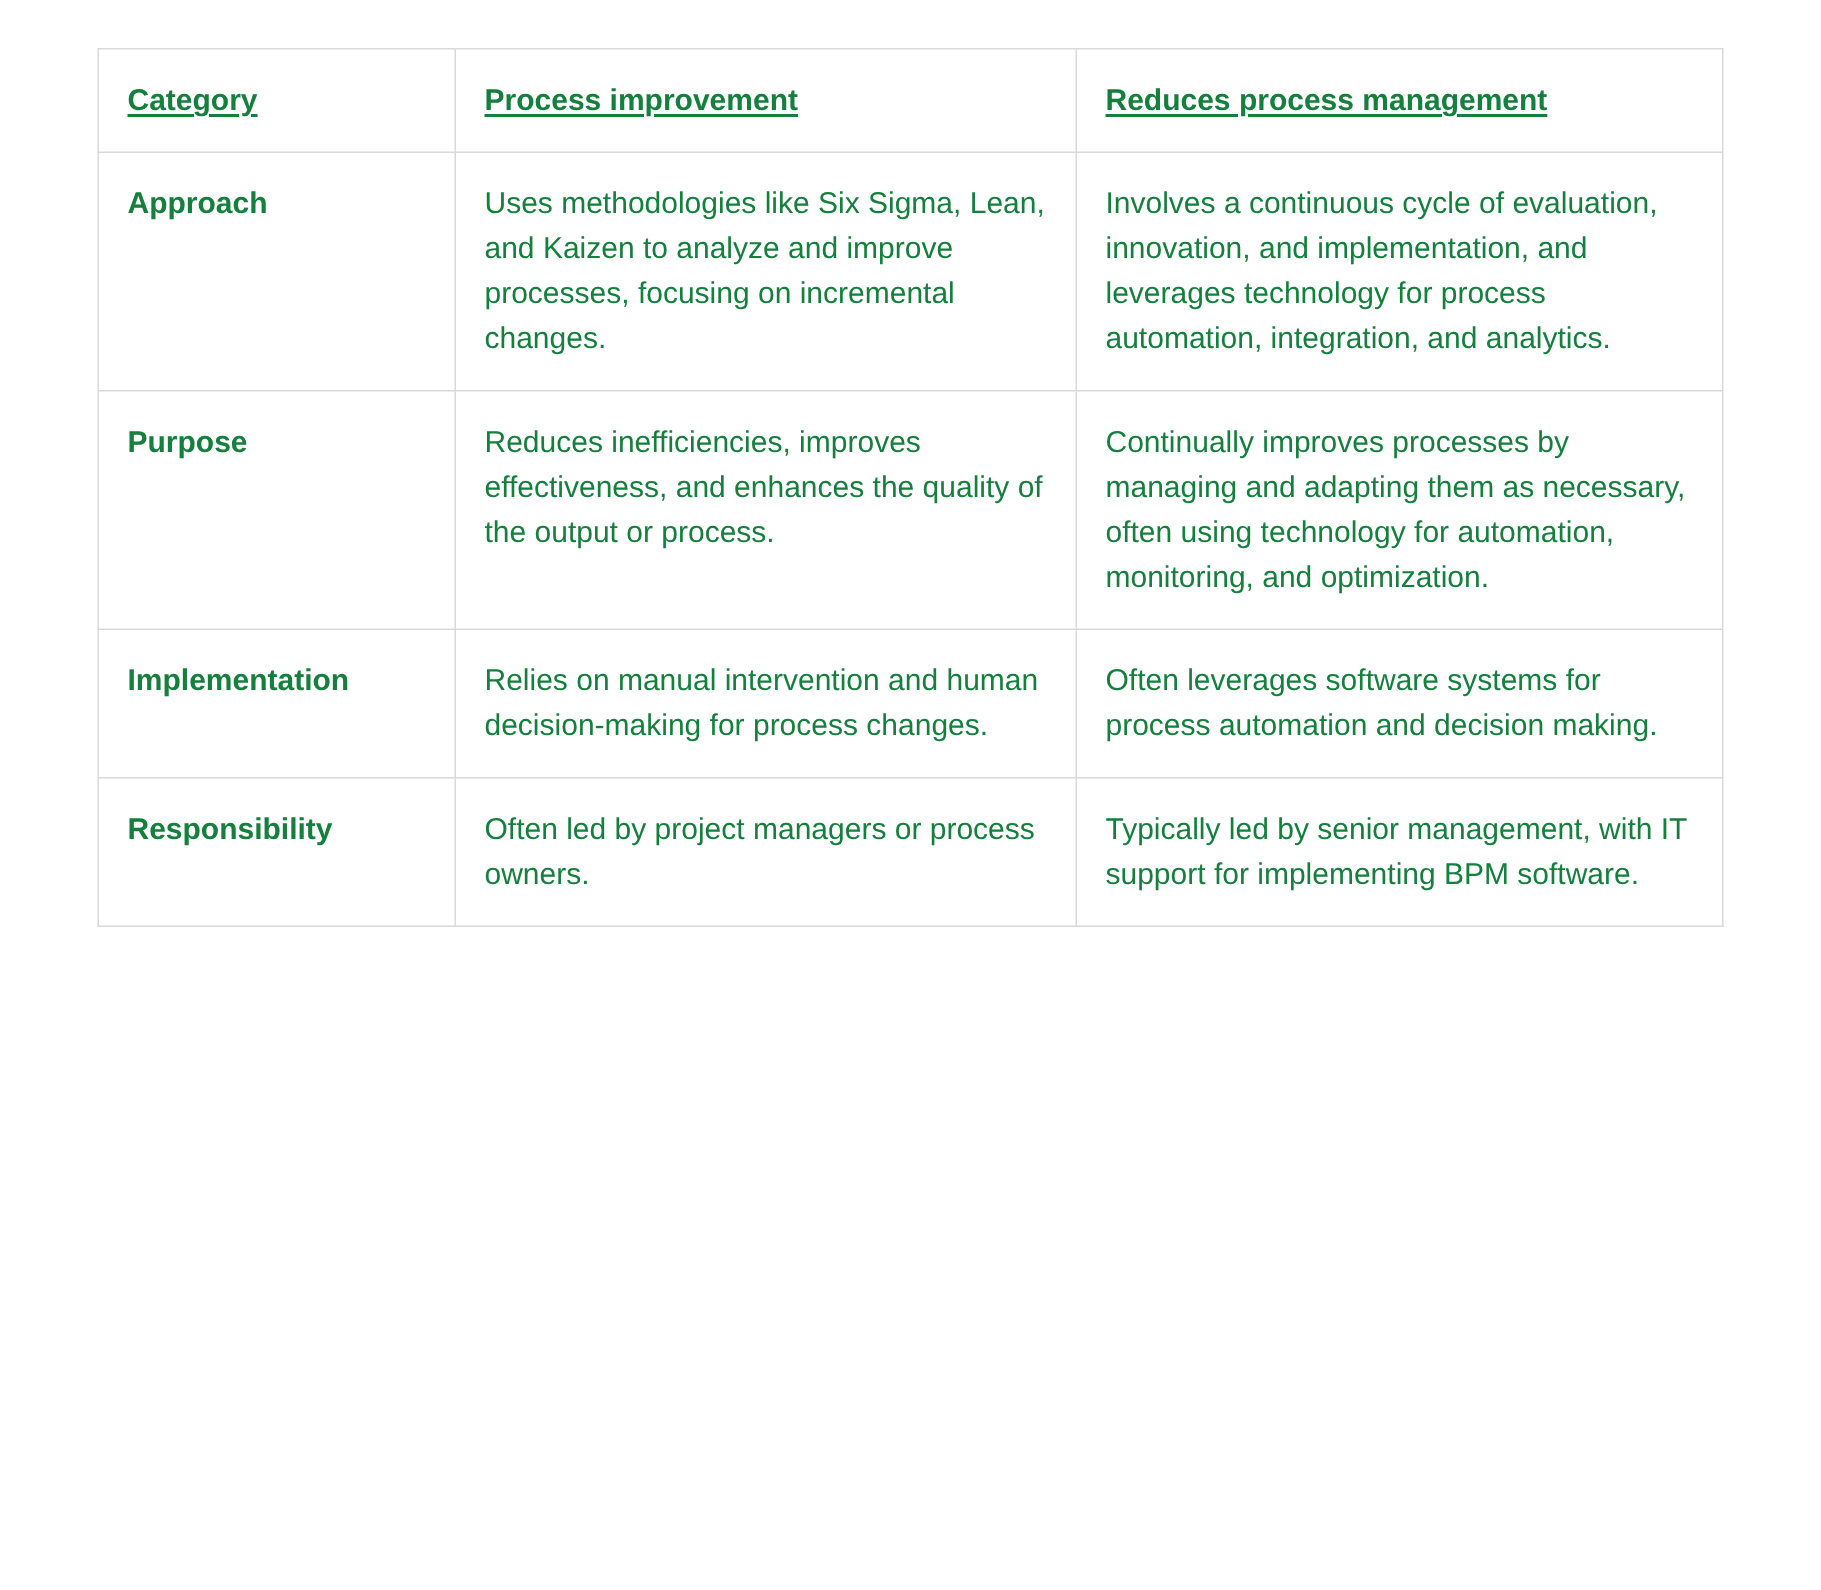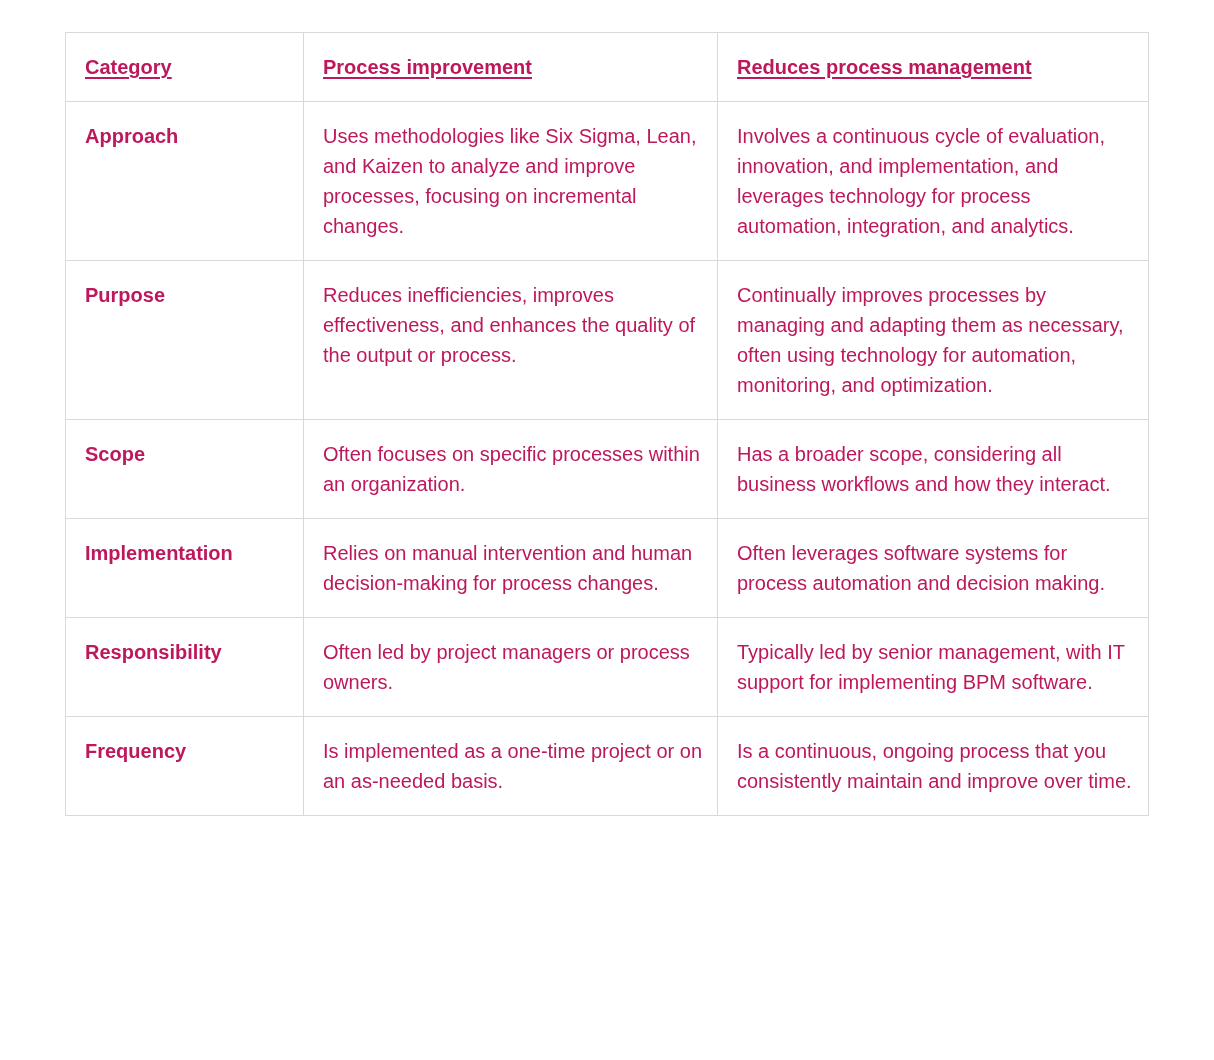--- a/index.html
+++ b/index.html
@@ -26,21 +26,21 @@
   col.c2 { width: 414px; }
   col.c3 { width: 431px; }
   table.comparison th,
   table.comparison td {
     border: 1.5px solid #d9d9d9;
     vertical-align: top;
     text-align: left;
     padding: 19px 14px 19px 19px;
     font-size: 20px;
     line-height: 30px;
-    color: #be185d;
+    color: #15803d;
     word-wrap: break-word;
   }
   table.comparison th {
     font-weight: bold;
   }
   table.comparison th span.hd-label {
     text-decoration: underline;
     text-decoration-thickness: 2px;
     text-underline-offset: 3px;
   }
@@ -70,34 +70,24 @@
         <td class="cat">Approach</td>
         <td>Uses methodologies like Six Sigma, Lean, and Kaizen to analyze and improve processes, focusing on incremental changes.</td>
         <td>Involves a continuous cycle of evaluation, innovation, and implementation, and leverages technology for process automation, integration, and analytics.</td>
       </tr>
       <tr>
         <td class="cat">Purpose</td>
         <td>Reduces inefficiencies, improves effectiveness, and enhances the quality of the output or process.</td>
         <td>Continually improves processes by managing and adapting them as necessary, often using technology for automation, monitoring, and optimization.</td>
       </tr>
       <tr>
-        <td class="cat">Scope</td>
-        <td>Often focuses on specific processes within an organization.</td>
-        <td>Has a broader scope, considering all business workflows and how they interact.</td>
-      </tr>
-      <tr>
         <td class="cat">Implementation</td>
         <td>Relies on manual intervention and human decision-making for process changes.</td>
         <td>Often leverages software systems for process automation and decision making.</td>
       </tr>
       <tr>
         <td class="cat">Responsibility</td>
         <td>Often led by project managers or process owners.</td>
         <td>Typically led by senior management, with IT support for implementing BPM software.</td>
       </tr>
-      <tr>
-        <td class="cat">Frequency</td>
-        <td>Is implemented as a one-time project or on an as-needed basis.</td>
-        <td>Is a continuous, ongoing process that you consistently maintain and improve over time.</td>
-      </tr>
     </tbody>
   </table>
 </div>
 
 </body></html>

